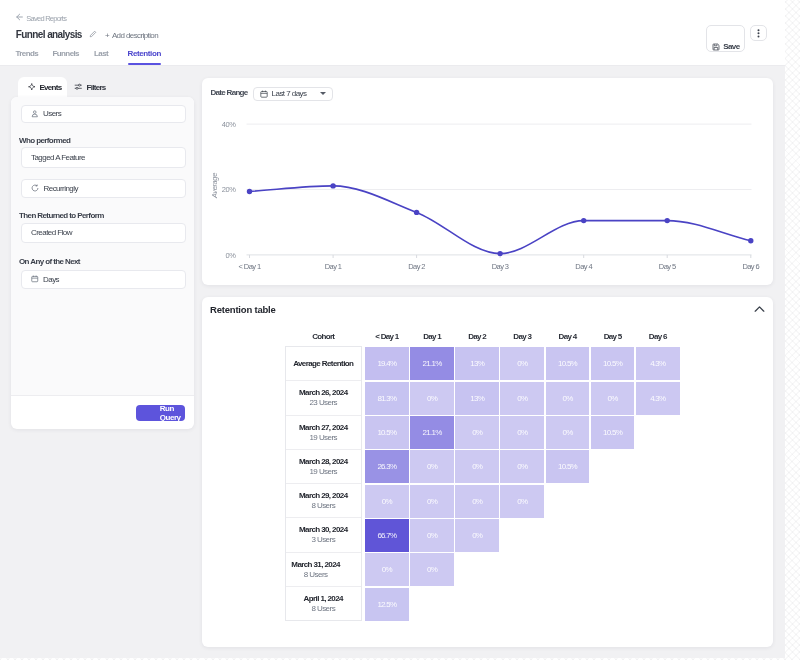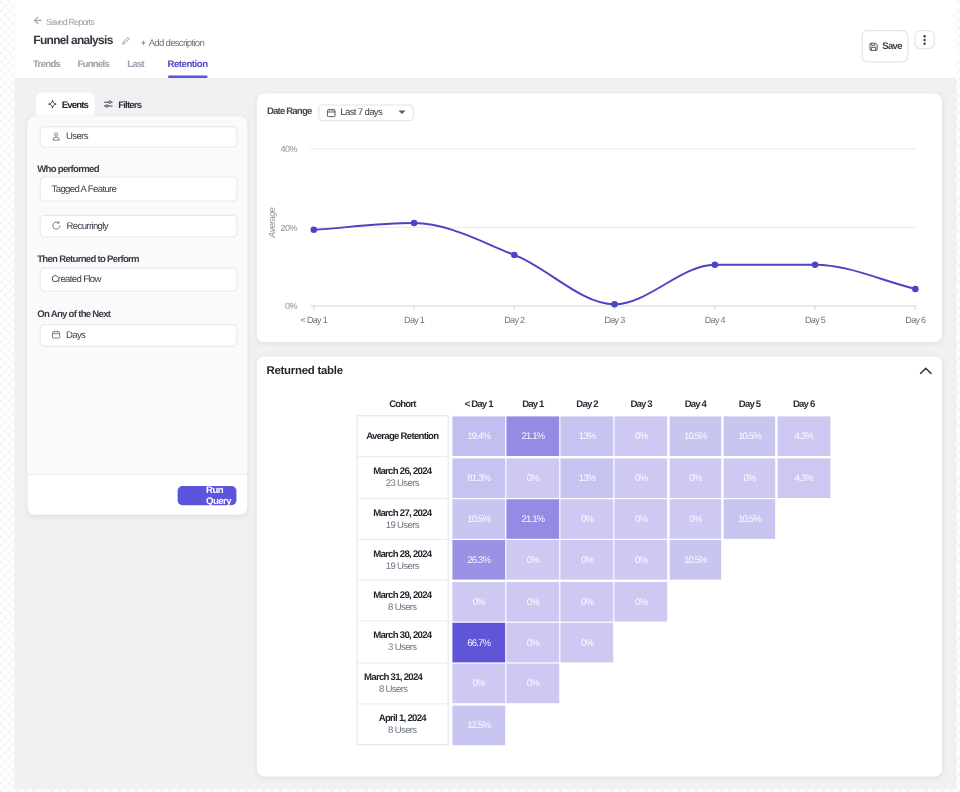--- a/index.html
+++ b/index.html
@@ -1,27 +1,27 @@
 <!DOCTYPE html>
 <html><head><meta charset="utf-8">
 <style>
 *{margin:0;padding:0;box-sizing:border-box;}
 html,body{width:800px;height:660px;font-family:"Liberation Sans",sans-serif;}
 body{background-color:#fff;background-image:repeating-linear-gradient(45deg,rgba(120,120,130,.05) 0 1.4px,transparent 1.4px 5px),repeating-linear-gradient(-45deg,rgba(120,120,130,.05) 0 1.4px,transparent 1.4px 5px);position:relative;overflow:hidden;letter-spacing:-0.55px;}
-.app{position:absolute;left:0;top:0;width:785px;height:658px;background:#f1f1f3;overflow:hidden;margin-left:12px;}
+.app{position:absolute;left:0;top:0;width:785px;height:658px;background:#f1f1f3;overflow:hidden;}
 .hdr{position:absolute;left:0;top:0;width:785px;height:66px;background:#fff;border-bottom:1px solid #ebebee;}
 .back{position:absolute;left:26.3px;top:13.5px;font-size:7.5px;letter-spacing:-0.75px;color:#9ca3ad;}
 .barrow{position:absolute;left:14.5px;top:13px;width:8px;height:8px;}
 .title{position:absolute;left:15.8px;top:28.5px;font-size:10px;font-weight:bold;color:#32363f;letter-spacing:-0.6px;}
 .pencil{position:absolute;left:88.5px;top:29.5px;}
 .adddesc{position:absolute;left:105px;top:30.5px;font-size:8px;color:#6f7681;letter-spacing:-0.6px;}
 .tab{position:absolute;top:48.5px;font-size:8px;color:#9ba1ab;font-weight:bold;letter-spacing:-0.6px;}
 .tab.active{color:#4a44cc;letter-spacing:-0.38px;}
 .tabline{position:absolute;left:127.5px;top:63px;width:33.5px;height:2.2px;background:#5a52e0;border-radius:2px;}
-.savebtn{position:absolute;left:706.4px;top:25.4px;width:39px;height:27px;background:#fff;border:1px solid #e3e4e8;border-radius:5px;font-size:8px;font-weight:bold;color:#3b414c;letter-spacing:-0.6px;display:flex;align-items:center;justify-content:center;gap:3px;}
+.savebtn{position:absolute;left:706.4px;top:25.4px;width:39px;height:27px;background:#fff;border:1px solid #e3e4e8;border-radius:5px;font-size:8px;font-weight:bold;color:#3b414c;letter-spacing:-0.6px;display:flex;align-items:flex-end;justify-content:center;gap:3px;}
 .dotsbtn{position:absolute;left:749.6px;top:25.4px;width:17.8px;height:15.7px;background:#fff;border:1px solid #e3e4e8;border-radius:5px;display:flex;align-items:center;justify-content:center;}
 .card{position:absolute;background:#fff;border-radius:6px;box-shadow:0 1px 4px rgba(30,35,60,.07);}
 .ltab{position:absolute;font-size:8px;font-weight:bold;color:#23262e;letter-spacing:-0.7px;display:flex;align-items:center;gap:4px;}
 .ltab.ev{left:18.4px;top:77px;width:48.6px;height:20px;background:#fff;border-radius:6px 6px 0 0;padding-left:9.5px;}
 .ltab.fl{left:74px;top:82.5px;color:#30343d;}
 .lpanel{left:11px;top:96.5px;width:183px;height:332px;}
 .lpanel .inner{position:absolute;left:0;top:0;width:100%;height:299.2px;background:#fafafb;border-radius:6px 6px 0 0;border-bottom:1px solid #ededf0;}
 .inp{position:absolute;left:9.5px;width:165px;background:#fff;border:1px solid #e8e9ee;border-radius:4px;display:flex;align-items:center;font-size:8px;color:#3b414c;letter-spacing:-0.55px;}
 .inp .ic{margin:0 4.5px 0 9.5px;display:flex;}
 .inp .noic{margin-left:9.5px;}
@@ -153,21 +153,21 @@
         <text x="131.1" y="191" text-anchor="middle" class="axt">Day 1</text>
         <text x="214.6" y="191" text-anchor="middle" class="axt">Day 2</text>
         <text x="298.1" y="191" text-anchor="middle" class="axt">Day 3</text>
         <text x="381.7" y="191" text-anchor="middle" class="axt">Day 4</text>
         <text x="465.2" y="191" text-anchor="middle" class="axt">Day 5</text>
         <text x="548.8" y="191" text-anchor="middle" class="axt">Day 6</text>
 </svg>
 </div>
 
 <div class="card tblcard">
-<div class="tbltitle">Returned table</div>
+<div class="tbltitle">Retention table</div>
 <svg class="chev" width="13" height="7.6" viewBox="0 0 12 8">
         <path d="M1.5 6.5 L6 2 L10.5 6.5" fill="none" stroke="#3b414c" stroke-width="1.4" stroke-linecap="round" stroke-linejoin="round"></path>
       </svg>
 <div class="th" style="left:88.8px;top:35.2px;">Cohort</div>
 <div class="th" style="left:152.4px;top:35.2px;">&lt; Day 1</div>
 <div class="th" style="left:197.6px;top:35.2px;">Day 1</div>
 <div class="th" style="left:242.7px;top:35.2px;">Day 2</div>
 <div class="th" style="left:287.8px;top:35.2px;">Day 3</div>
 <div class="th" style="left:333.0px;top:35.2px;">Day 4</div>
 <div class="th" style="left:378.1px;top:35.2px;">Day 5</div>

